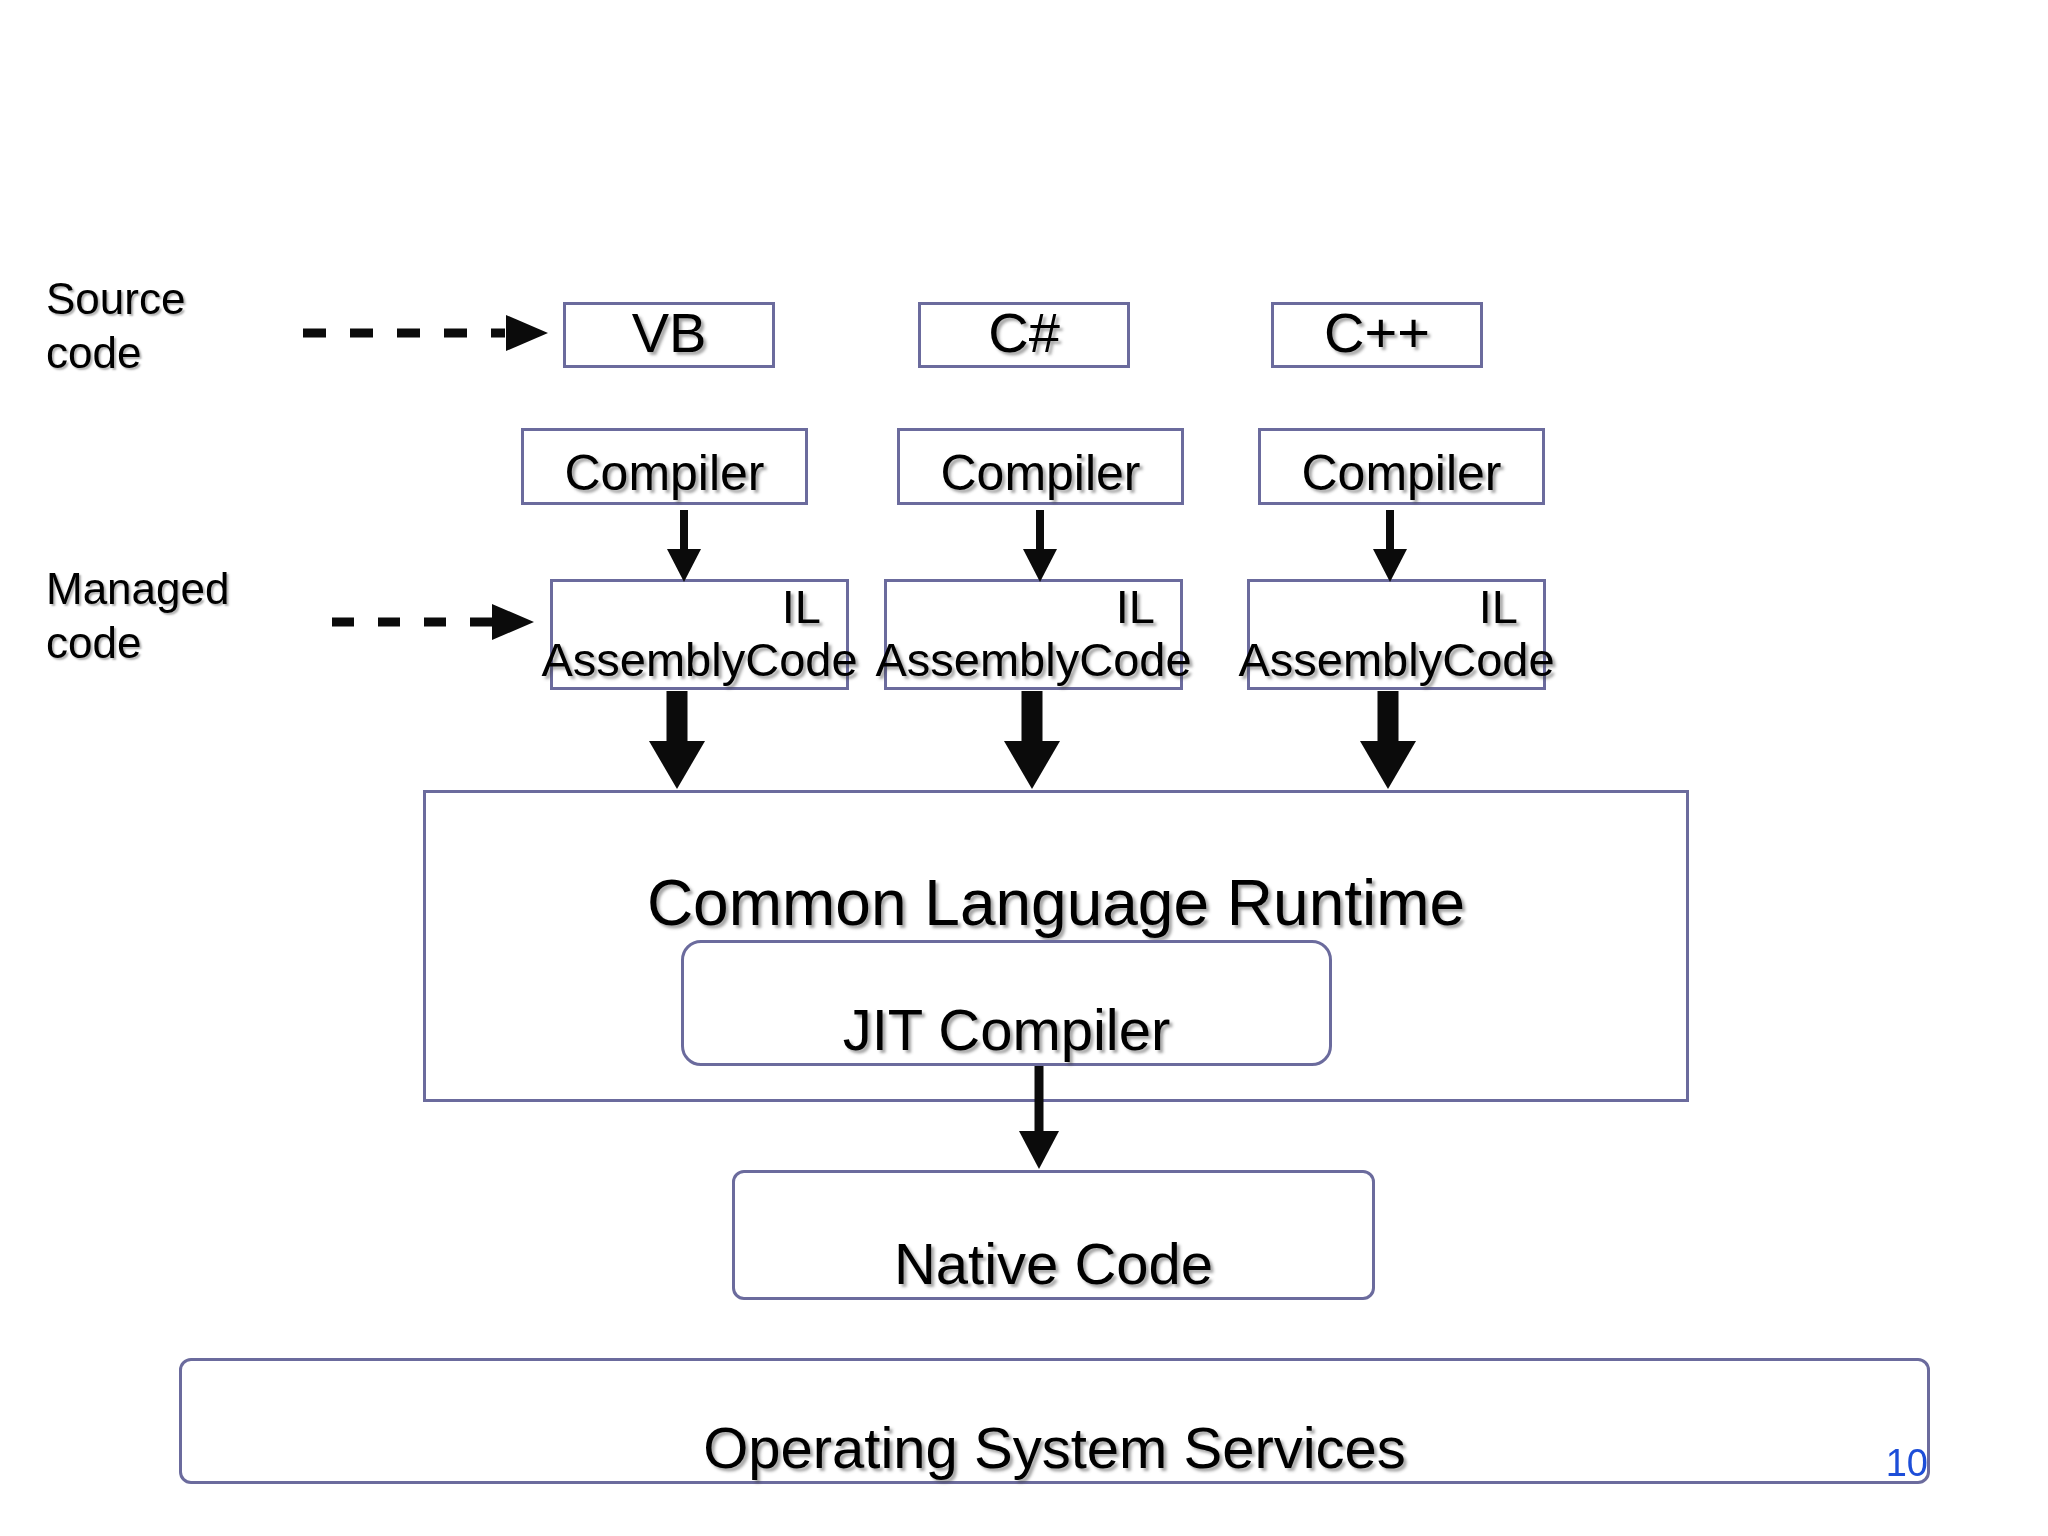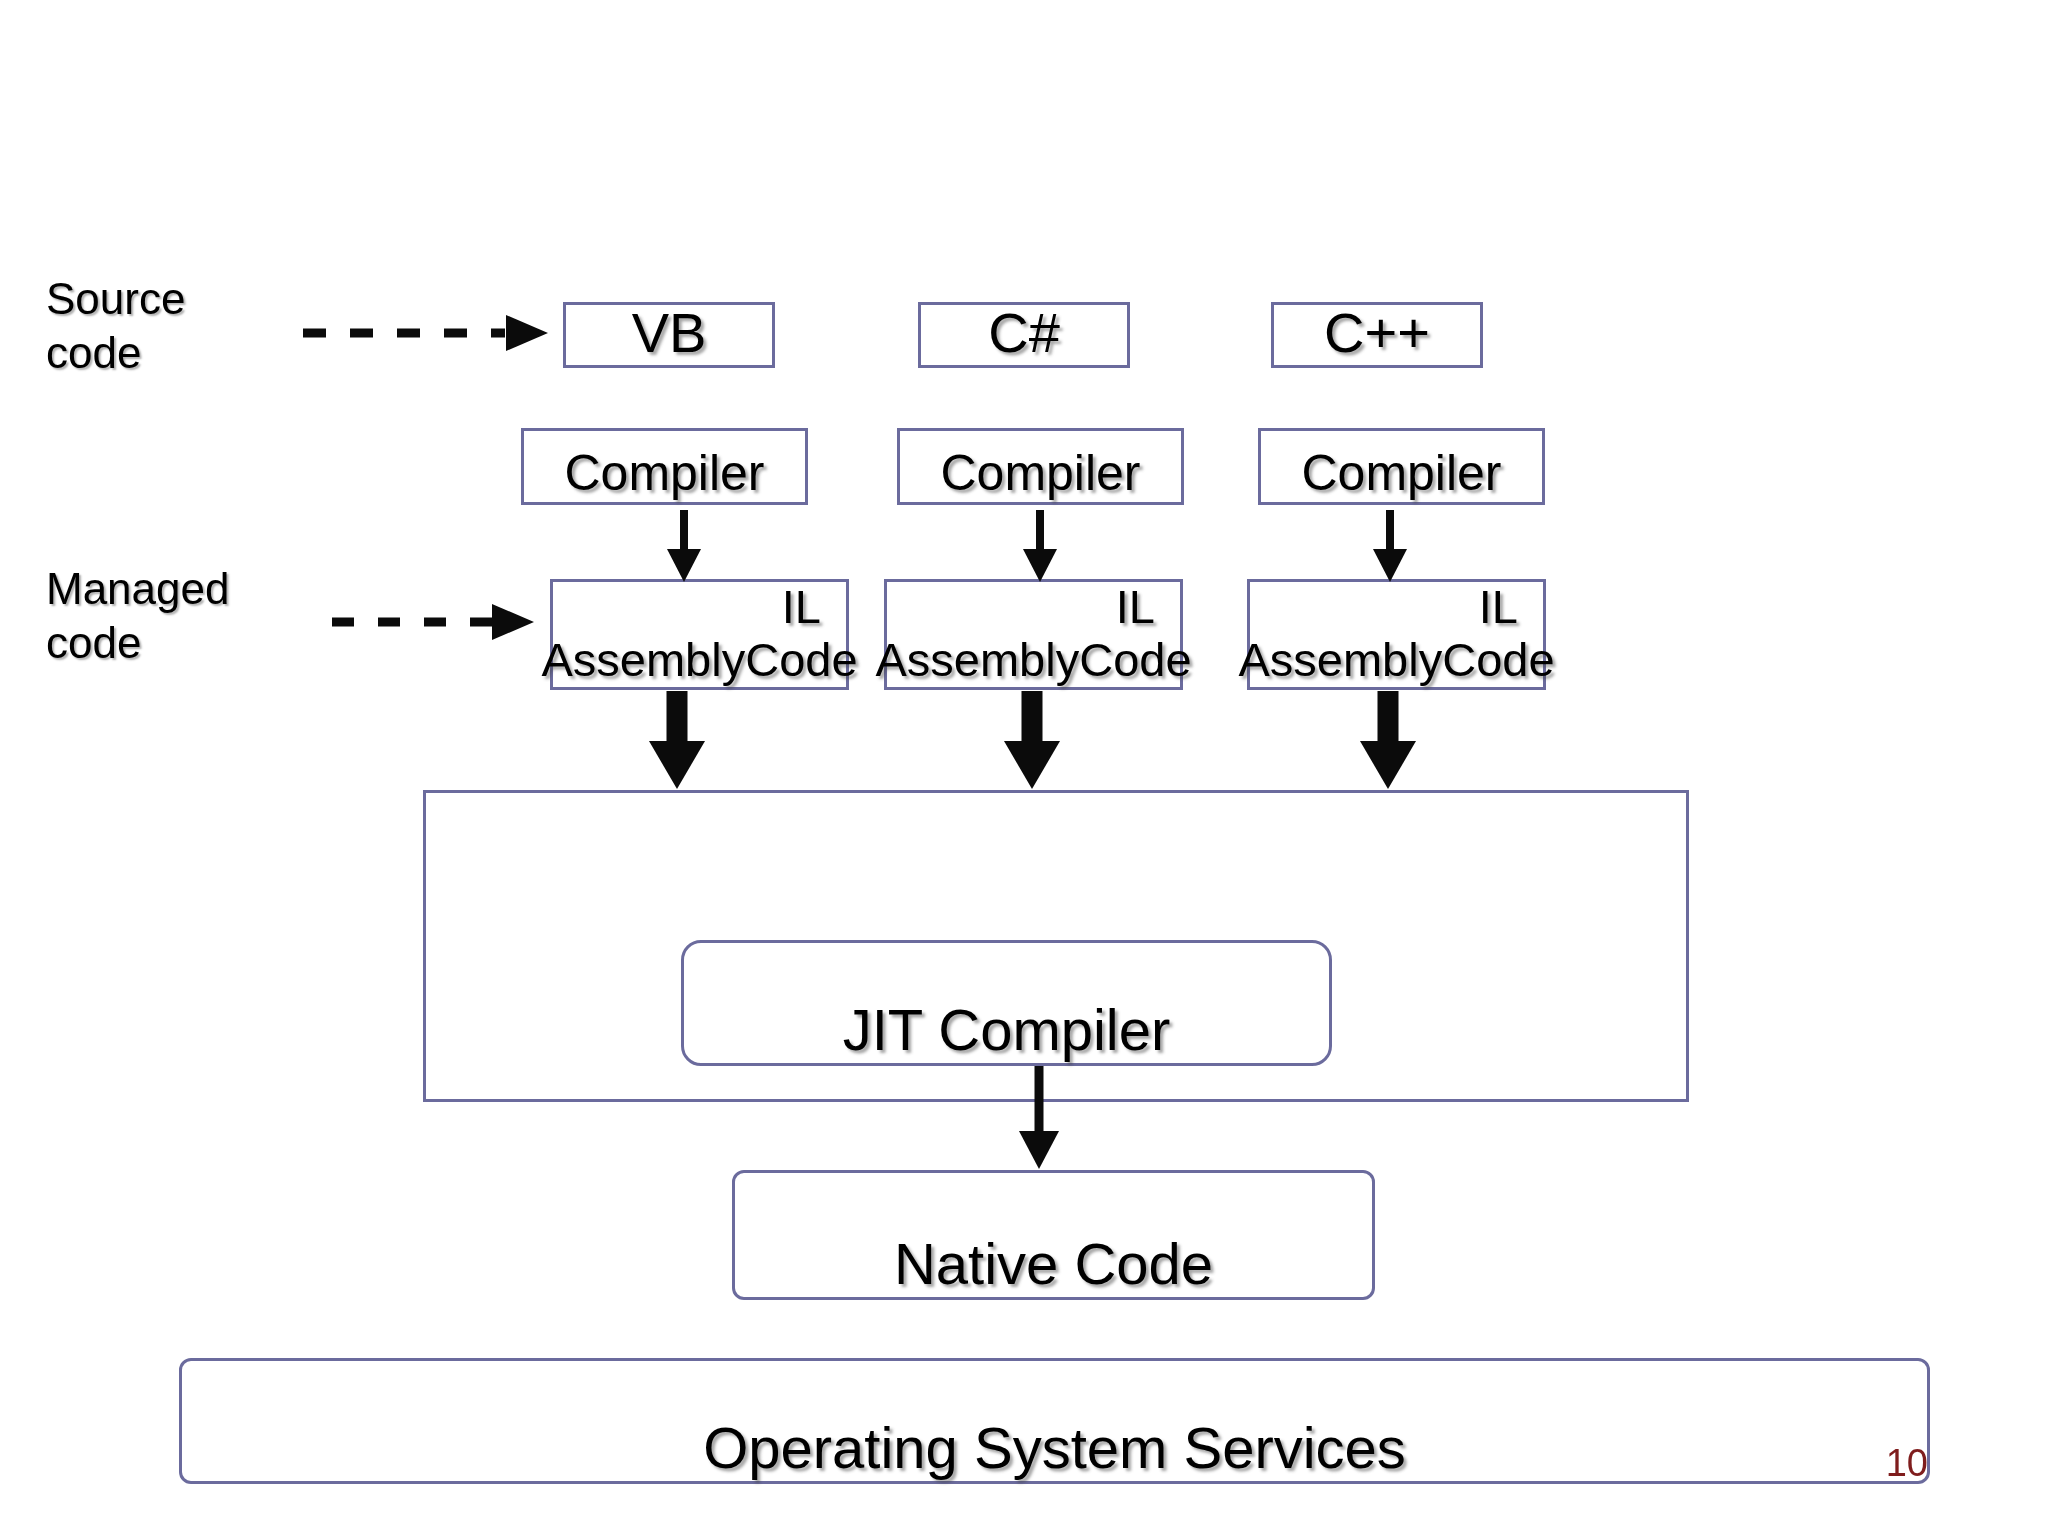--- a/index.html
+++ b/index.html
@@ -49,21 +49,21 @@
   #clr-box{left:423px;top:790px;width:1266px;height:312px;border-width:3px;}
   #clr-label{
     left:423px;top:866px;width:1266px;
     font-size:64px;text-align:center;
   }
   #jit-box{left:681px;top:940px;width:651px;height:126px;font-size:58px;border-radius:20px;}
   #native-box{left:732px;top:1170px;width:643px;height:130px;font-size:58px;}
   #os-box{left:179px;top:1358px;width:1751px;height:126px;font-size:58px;}
   #page-number{
     left:1868px;top:1442px;width:60px;
-    font-size:38px;color:#7f1d1d;text-align:right;
+    font-size:38px;color:#1d4ed8;text-align:right;
   }
   #arrow-layer{left:0;top:0;width:2048px;height:1536px;pointer-events:none;}
 </style>
 </head>
 <body>
 
 <div id="slide">
 
 
   <div id="source-label" class="abs side-label">
@@ -103,20 +103,21 @@
   <div id="assembly-2" class="box assembly-box shadow-text">
     <div>Assembly</div>
     <div>IL Code</div>
   </div>
   <div id="assembly-3" class="box assembly-box shadow-text">
     <div>Assembly</div>
     <div>IL Code</div>
   </div>
 
   <div id="clr-box" class="box"></div>
+  <div id="clr-label" class="abs shadow-text">Common Language Runtime</div>
   <div id="jit-box" class="box shadow-text">
     <span>JIT Compiler</span>
   </div>
 
   <div id="native-box" class="box rounded shadow-text">
     <span>Native Code</span>
   </div>
 
   <div id="os-box" class="box rounded shadow-text">
     <span>Operating System Services</span>

